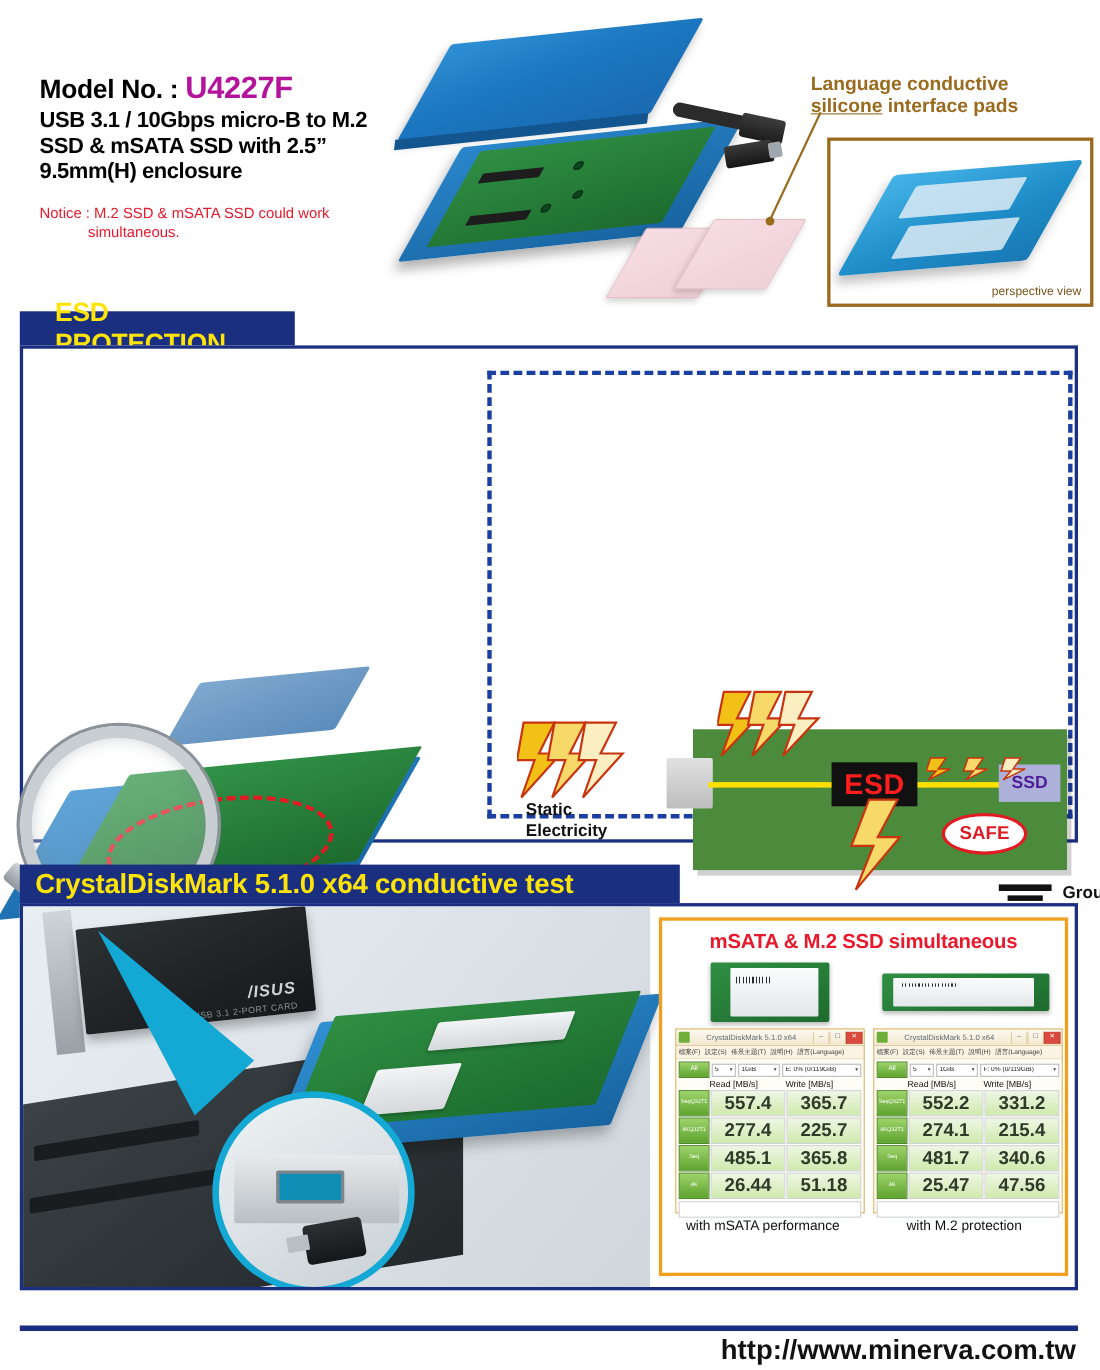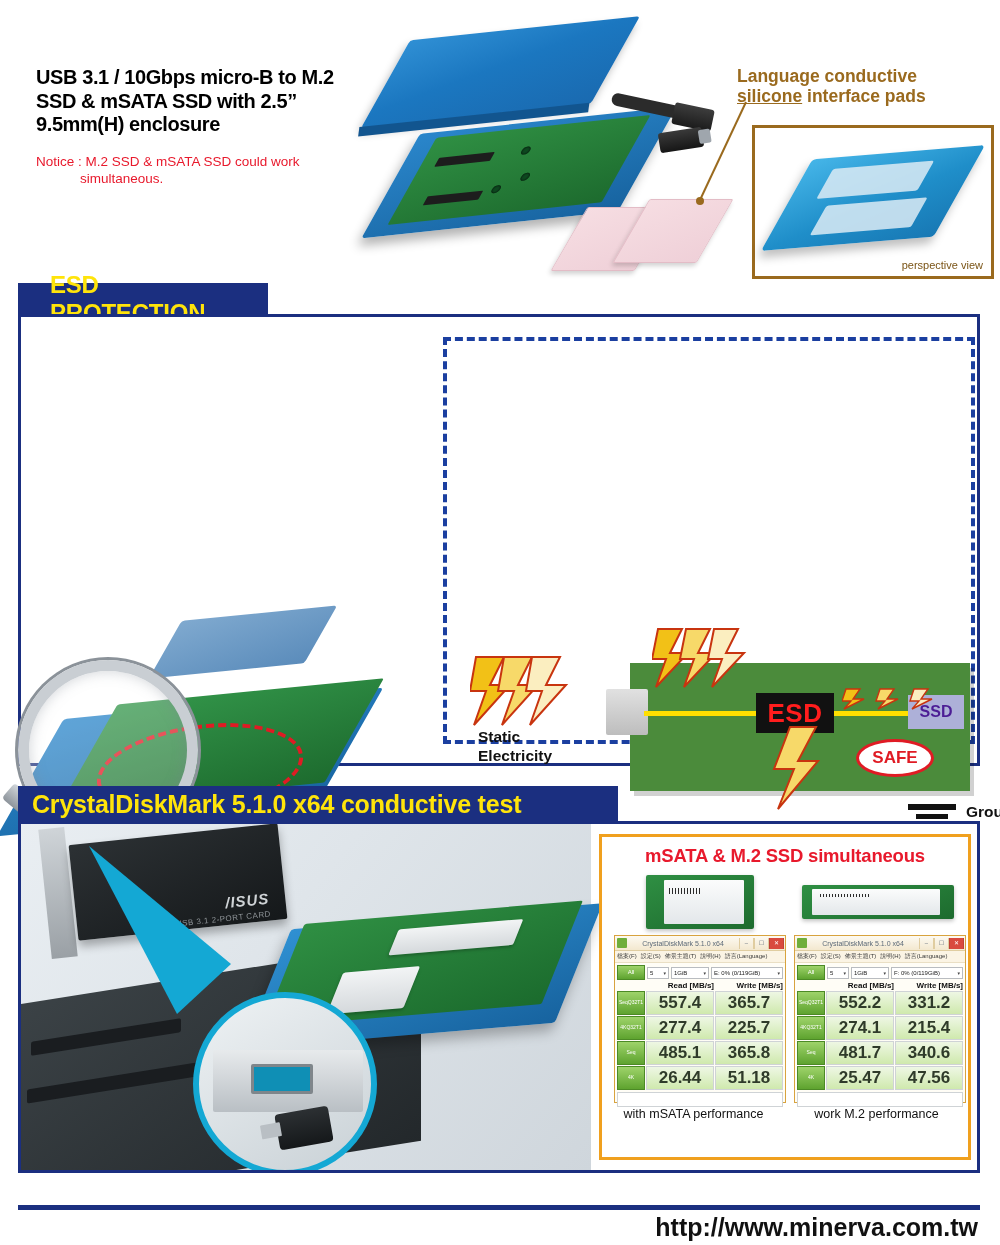--- a/index.html
+++ b/index.html
@@ -236,21 +236,21 @@
   .cdm-ctrls .allbtn{width:26px;height:13px;background:linear-gradient(180deg,#9ed36a,#5ea32f);
     border:1px solid #4c8a26;font-size:6px;color:#fff;text-align:center;line-height:13px;}
   .sel{height:12px;border:1px solid #b9bcc0;background:#fff;font-size:6px;color:#222;
     display:flex;align-items:center;padding:0 2px;box-sizing:border-box;}
   .sel .cv{flex:1;overflow:hidden;white-space:nowrap;}
   .sel .ar{font-size:5px;color:#444;}
   .sel.n{width:22px;}
   .sel.s{width:38px;}
   .sel.d{flex:1;}
   .cdm-head{display:flex;margin-left:28px;}
-  .cdm-head div{flex:1;text-align:right;font-size:8px;font-weight:bold;color:#111;}
+  .cdm-head div{flex:1;text-align:left;font-size:8px;font-weight:normal;color:#111;}
   .cdm-row{display:flex;align-items:center;height:24px;margin-top:1px;}
   .cdm-row .tag{width:26px;height:22px;background:linear-gradient(180deg,#9ed36a,#5ea32f);
     border:1px solid #4c8a26;color:#fff;font-size:5px;line-height:1.1;
     display:flex;align-items:center;justify-content:center;text-align:center;}
   .cdm-val{flex:1;height:22px;margin-left:1px;border:1px solid #cfd3d6;
     background:linear-gradient(180deg,#eef7e4,#cfe9ad);
     display:flex;align-items:center;justify-content:center;
     font-size:17px;font-weight:bold;color:#2f3b2a;font-family:"Liberation Sans",sans-serif;}
   .cdm-foot{height:13px;border:1px solid #cfd3d6;background:#fff;margin-top:2px;}
   .bench-caps{display:flex;margin-top:2px;}
@@ -261,20 +261,23 @@
   .footer-url{position:absolute;right:22px;top:1213px;font-size:25px;font-weight:bold;color:#111;}
 </style>
 </head>
 <body>
 
 <div class="page">
 
   <div class="top-sec">
 
     <div class="model-block">
+      <div class="model-line1">
+        <span>Model No. : </span><span class="model-no">U4227F</span>
+      </div>
       <div class="model-desc">USB 3.1 / 10Gbps micro-B to M.2 SSD &amp; mSATA SSD with 2.5” 9.5mm(H) enclosure</div>
       <div class="notice">
         <span>Notice : M.2 SSD &amp; mSATA SSD could work</span>
         <span class="ind">simultaneous.</span>
       </div>
     </div>
 
     <div class="prod-photo">
       <div class="lid"></div>
       <div class="base"></div>
@@ -632,21 +635,21 @@
                 <div class="cdm-val">47.56</div>
               </div>
               <div class="cdm-foot"></div>
             </div>
           </div>
 
         </div>
 
         <div class="bench-caps">
           <div>with mSATA performance</div>
-          <div>work M.2 performance</div>
+          <div>with M.2 protection</div>
         </div>
       </div>
 
     </div>
   </div>
 
   <div class="footer-rule"></div>
   <div class="footer-url">http://www.minerva.com.tw</div>
 
 </div>

